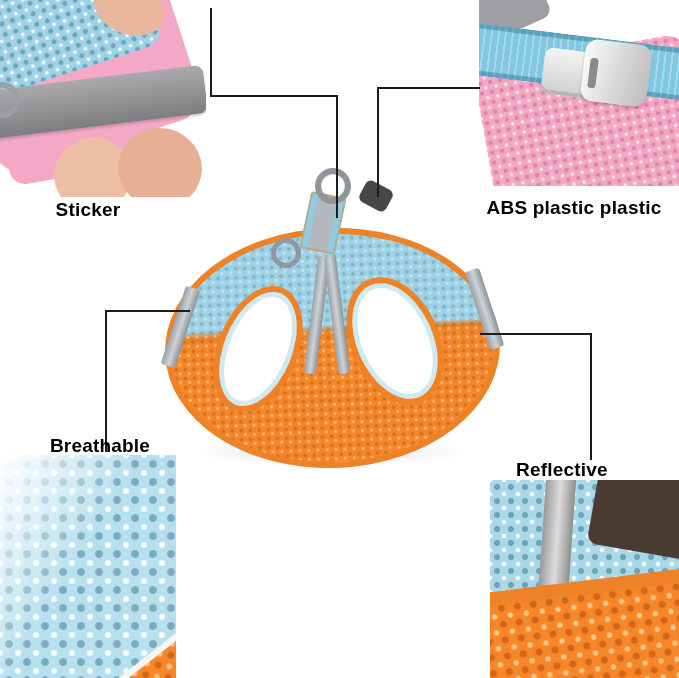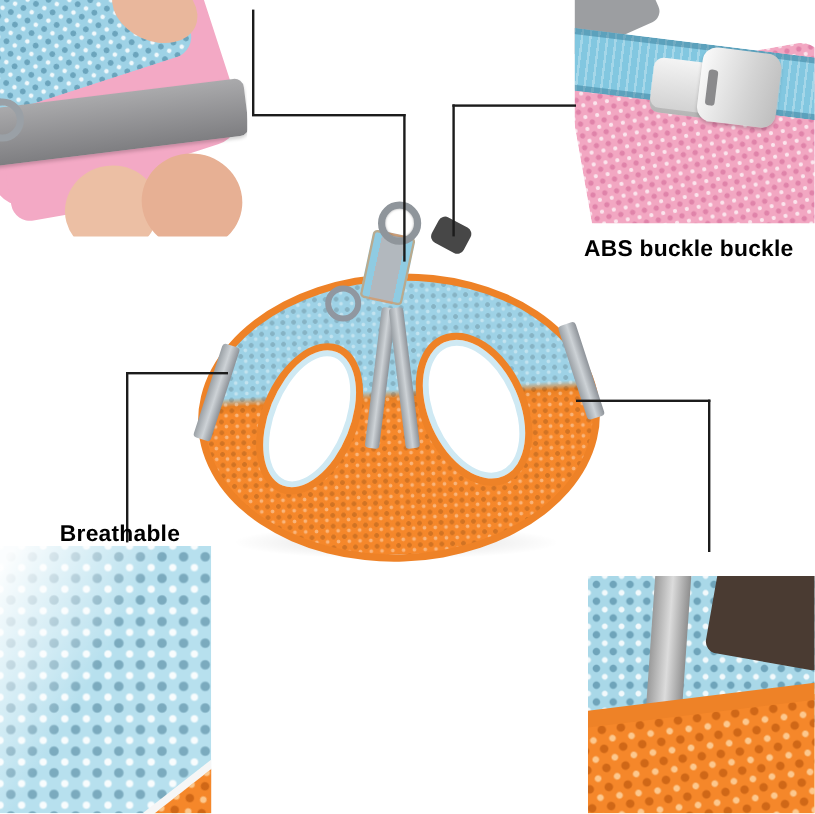--- a/index.html
+++ b/index.html
@@ -150,16 +150,18 @@
   <div class="line" style="left:210px;top:8px;width:2px;height:88px"></div>
   <div class="line" style="left:210px;top:95px;width:128px;height:2px"></div>
   <div class="line" style="left:336px;top:95px;width:2px;height:123px"></div>
   <div class="line" style="left:377px;top:87px;width:103px;height:2px"></div>
   <div class="line" style="left:377px;top:87px;width:2px;height:110px"></div>
   <div class="line" style="left:105px;top:310px;width:85px;height:2px"></div>
   <div class="line" style="left:105px;top:310px;width:2px;height:142px"></div>
   <div class="line" style="left:480px;top:333px;width:112px;height:2px"></div>
   <div class="line" style="left:590px;top:333px;width:2px;height:127px"></div>
 
-  <div class="callout-label" style="left:474px;top:197px;width:200px">ABS buckle buckle</div>
+  <div class="callout-label" style="left:36px;top:199px;width:104px">Sticker</div>
+  <div class="callout-label" style="left:474px;top:197px;width:200px">ABS plastic plastic</div>
   <div class="callout-label" style="left:38px;top:435px;width:124px">Breathable</div>
+  <div class="callout-label" style="left:506px;top:459px;width:112px">Reflective</div>
 
 </div>
 
 </body></html>

